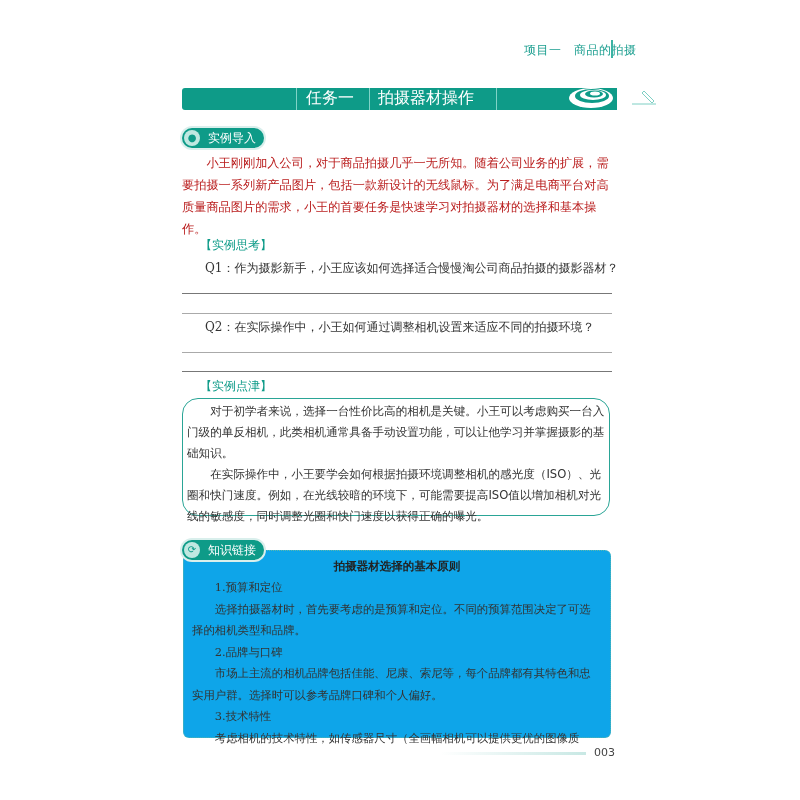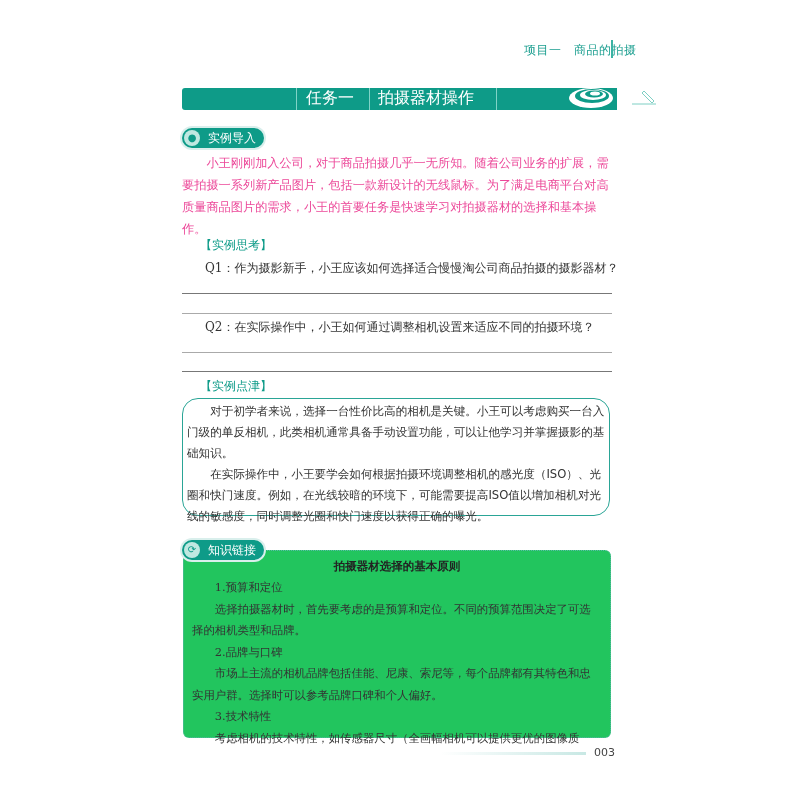--- a/index.html
+++ b/index.html
@@ -16,31 +16,31 @@
          font-family:Liberation Mono, monospace; font-size:16px; }
   .swirl { position:absolute; left:561px; top:84px; }
   .pencil { position:absolute; left:632px; top:88px; }
 
   .pill { position:absolute; height:20px; border-radius:11px; background:#0e9b88; color:#fff;
          font-family:"DejaVu Sans", sans-serif; font-size:12px; line-height:20px; padding:0 8px 0 26px;
          box-shadow:0 0 0 2px #d9efec; }
   .pill-icon { position:absolute; left:2px; top:2px; width:16px; height:16px; border-radius:50%;
          background:#bfe8e1; color:#0e9b88; font-size:10px; line-height:16px; text-align:center; }
 
-  .para { position:absolute; left:182px; width:430px; font-size:12.2px; line-height:22px; color:#ec4899; }
+  .para { position:absolute; left:182px; width:430px; font-size:12.2px; line-height:22px; color:#b91c1c; }
   .indent { text-indent:2em; }
   .sub-head { position:absolute; left:200px; font-family:"DejaVu Sans", sans-serif; font-size:12px; color:#0e9b88; }
   .q { position:absolute; left:205px; font-size:12px; color:#333; }
   .line { position:absolute; left:182px; width:430px; height:1px; background:#777; }
 
   .case-box { position:absolute; left:182px; top:398px; width:428px; height:118px; border:1.5px solid #2aa596;
          border-radius:16px; padding:2px 4px; box-sizing:border-box; }
   .case-box p { margin:0; font-size:11.6px; line-height:21px; color:#333; font-family:"DejaVu Sans", sans-serif; }
 
-  .know-box { position:absolute; left:183px; top:550px; width:428px; height:188px; background:#22c55e;
+  .know-box { position:absolute; left:183px; top:550px; width:428px; height:188px; background:#0ea5e9;
          border:1px dotted #5bb8ab; border-radius:6px; box-sizing:border-box; padding:8px 8px 0 8px; }
   .know-box .title { text-align:center; font-size:11.5px; font-weight:bold; color:#222; margin-bottom:3px; }
   .know-box p { margin:0; font-size:11.4px; line-height:21.5px; color:#333; }
 
   .footer-bar { position:absolute; left:440px; top:752px; width:146px; height:3px;
          background:linear-gradient(to right, rgba(200,232,228,0), #c8e8e4); }
   .page-num { position:absolute; left:594px; top:746px; font-family:"DejaVu Sans", sans-serif; font-size:11px; color:#444; }
 </style>
 </head>
 <body>

